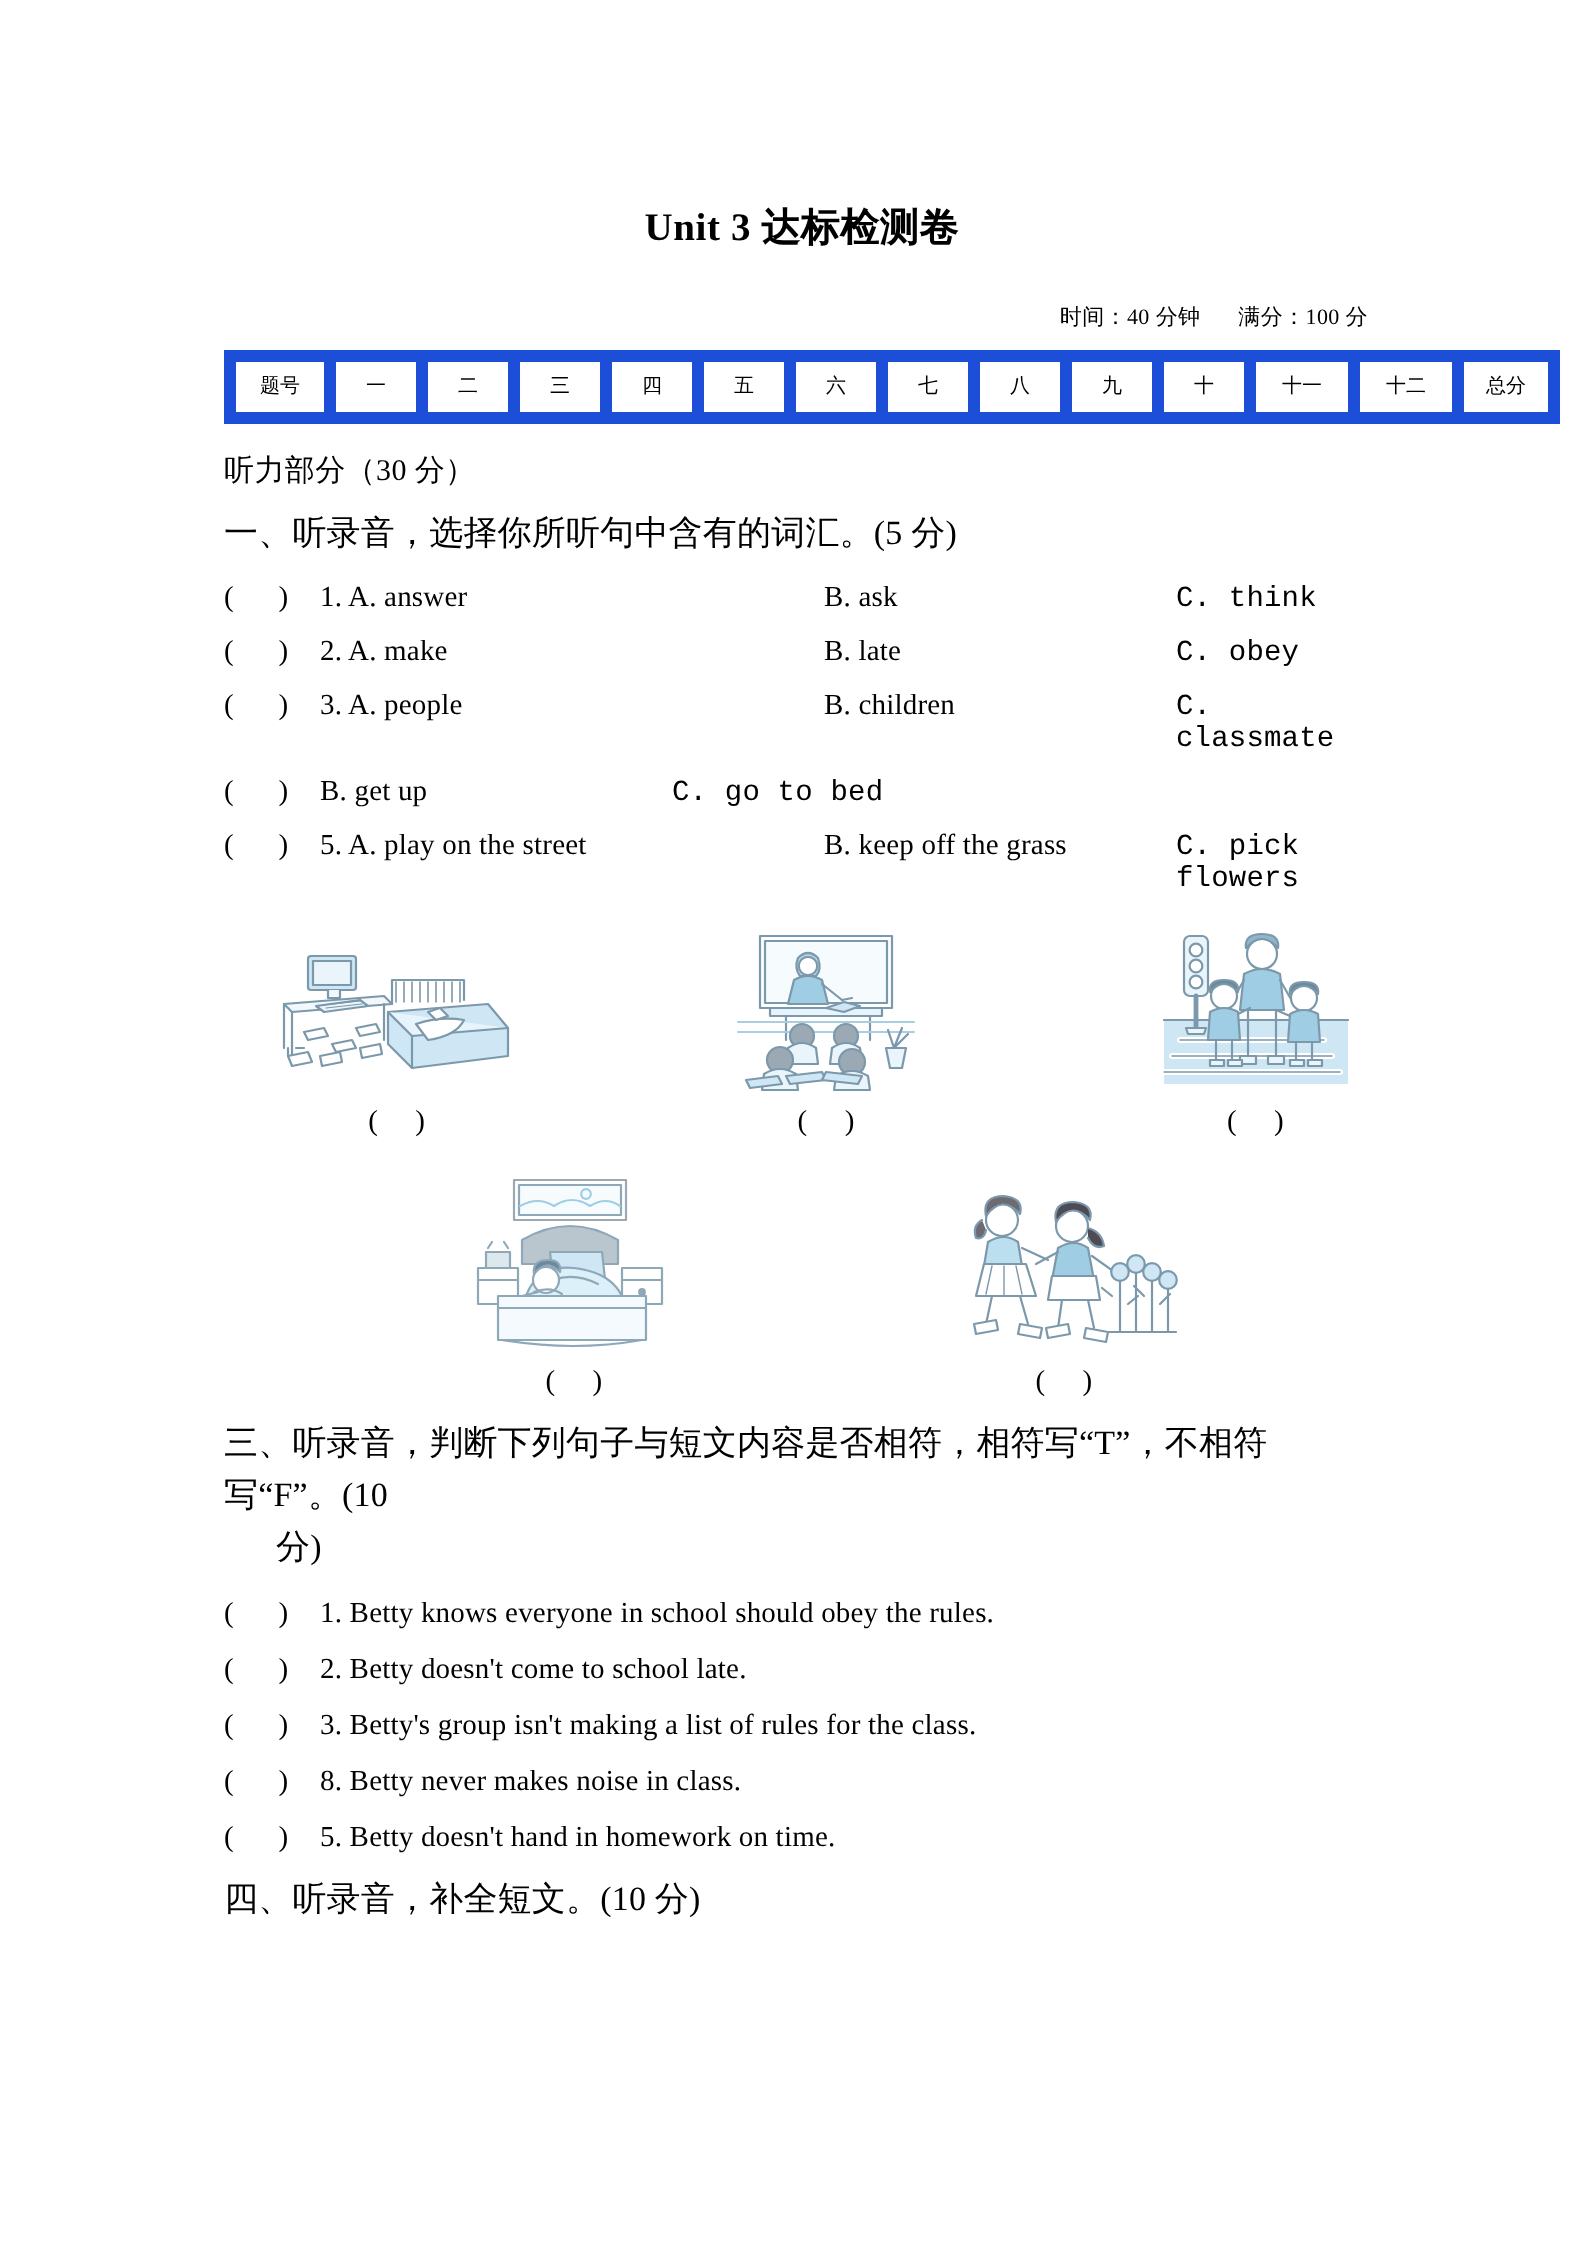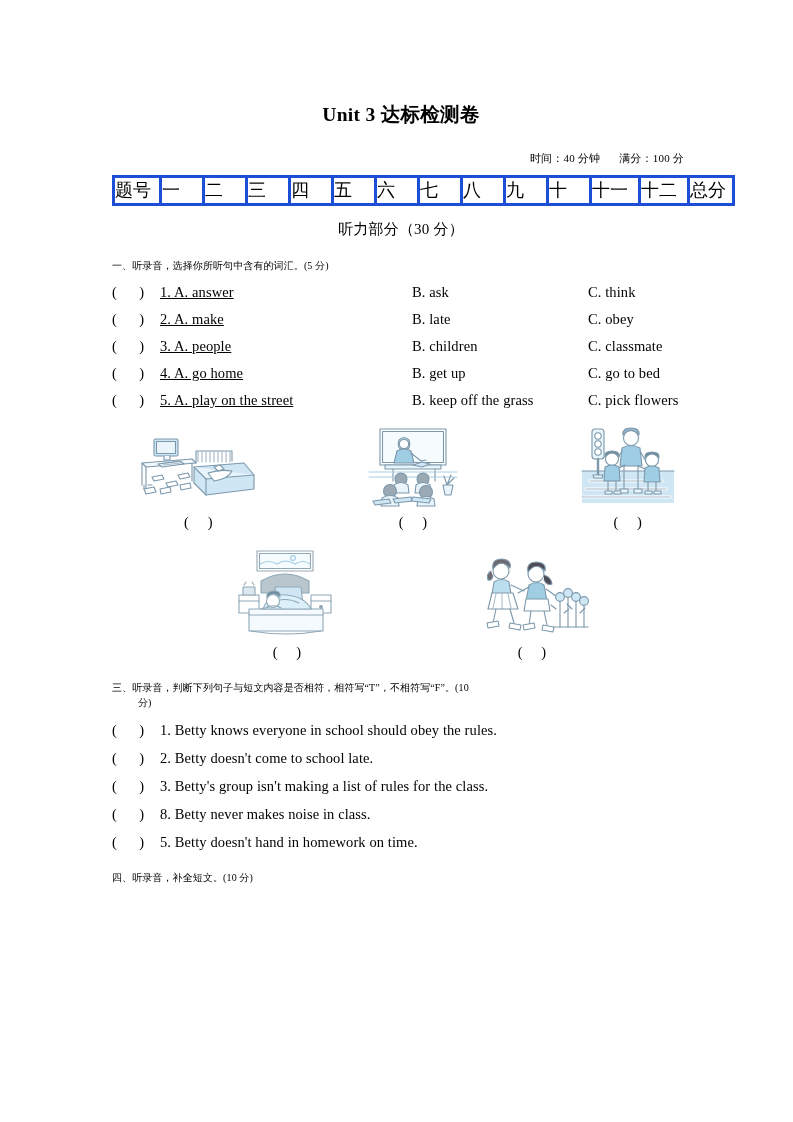--- a/index.html
+++ b/index.html
@@ -51,45 +51,45 @@
   .meta-line .gap { display: inline-block; width: 13px; }
 
   
   table.score-table {
     border-collapse: collapse;
     margin-top: 9px;
     width: 578px;
     table-layout: fixed;
   }
   table.score-table td {
-    border: 3px solid #1d4ed8;
+    border: 6px solid #1d4ed8;
     height: 25px;
+    text-align: center;
     vertical-align: middle;
-    font-size: 18px;
+    font-size: 10px;
     padding: 0;
     line-height: 25px;
   }
   table.score-table td.blank { height: 26px; }
   .col-label  { width: 44px; }
   .col-num    { width: 40px; }
   .col-wide   { width: 46px; }
   .col-total  { width: 42px; }
 
   
   .part-heading {
-    text-align: center;
     font-size: 15px;
     margin-top: 14px;
     letter-spacing: 0.2px;
   }
 
   
   .sec-heading {
-    font-size: 10px;
-    margin-top: 19px;
+    font-size: 17px;
+    margin-top: 9px;
     line-height: 1.55;
     letter-spacing: 0.1px;
   }
   .sec-heading .wrap-indent {
     display: block;
     padding-left: 26px;
   }
 
   
   .q-row {
@@ -97,23 +97,23 @@
     margin-top: 10px;
     display: flex;
     align-items: baseline;
     letter-spacing: 0.1px;
   }
   .q-bracket {
     width: 48px;
     flex: 0 0 48px;
     white-space: pre;
   }
-  .q-opt-a { flex: 0 0 252px; text-decoration: underline; }
+  .q-opt-a { flex: 0 0 252px; }
   .q-opt-b { flex: 0 0 176px; }
-  .q-opt-c { flex: 1 1 auto; }
+  .q-opt-c { flex: 1 1 auto; font-family: Liberation Mono, monospace; }
 
   
   .tf-row {
     font-size: 14.5px;
     margin-top: 11px;
     display: flex;
     align-items: baseline;
     letter-spacing: 0.1px;
   }
   .tf-text { flex: 1 1 auto; }
@@ -200,21 +200,20 @@
       <span class="q-opt-c">C. obey</span>
     </div>
     <div class="q-row">
       <span class="q-bracket">(      )</span>
       <span class="q-opt-a"><span>3.</span> <span>A. people</span></span>
       <span class="q-opt-b">B. children</span>
       <span class="q-opt-c">C. classmate</span>
     </div>
     <div class="q-row">
       <span class="q-bracket">(      )</span>
-      <span class="q-opt-a"><span>4.</span> <span>A. go home</span></span>
       <span class="q-opt-b">B. get up</span>
       <span class="q-opt-c">C. go to bed</span>
     </div>
     <div class="q-row">
       <span class="q-bracket">(      )</span>
       <span class="q-opt-a"><span>5.</span> <span>A. play on the street</span></span>
       <span class="q-opt-b">B. keep off the grass</span>
       <span class="q-opt-c">C. pick flowers</span>
     </div>
 

